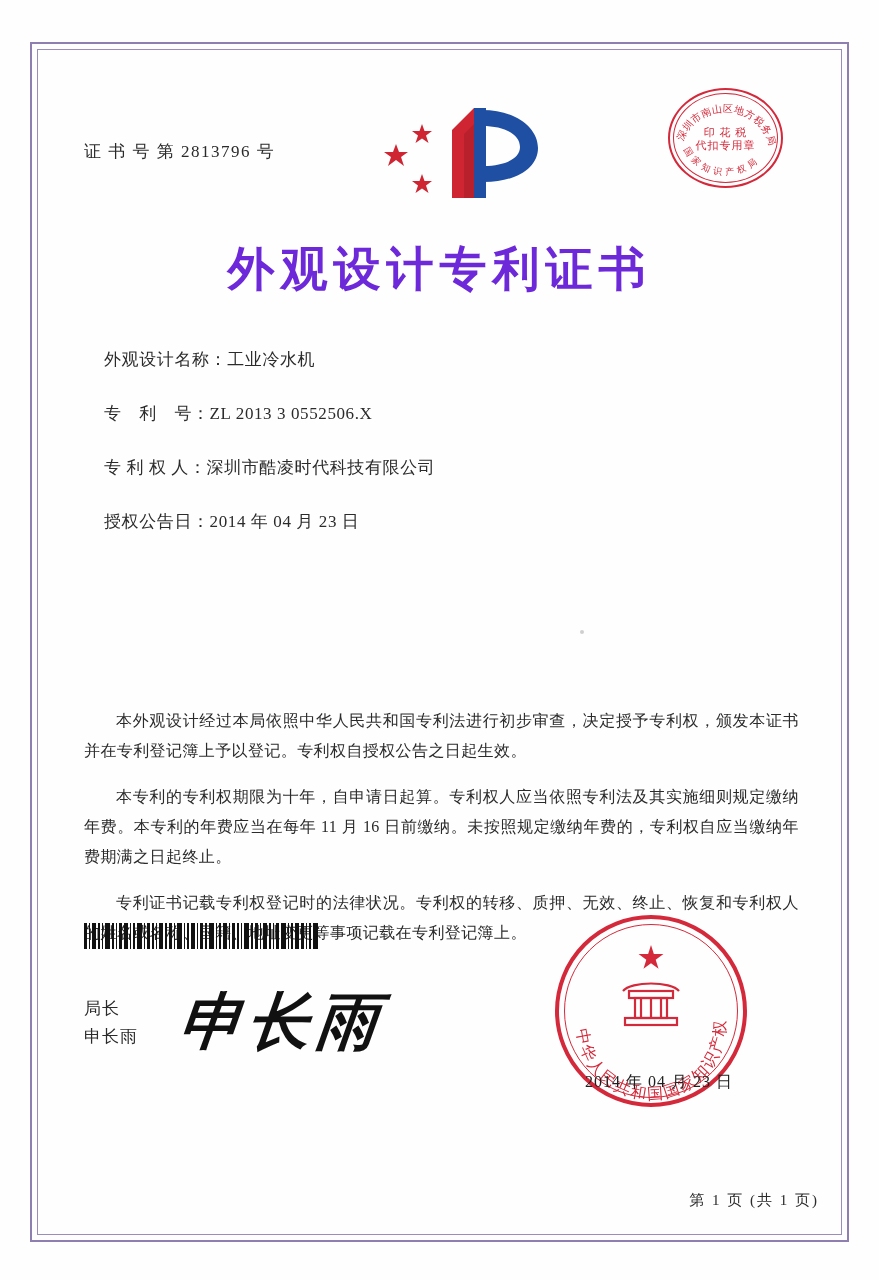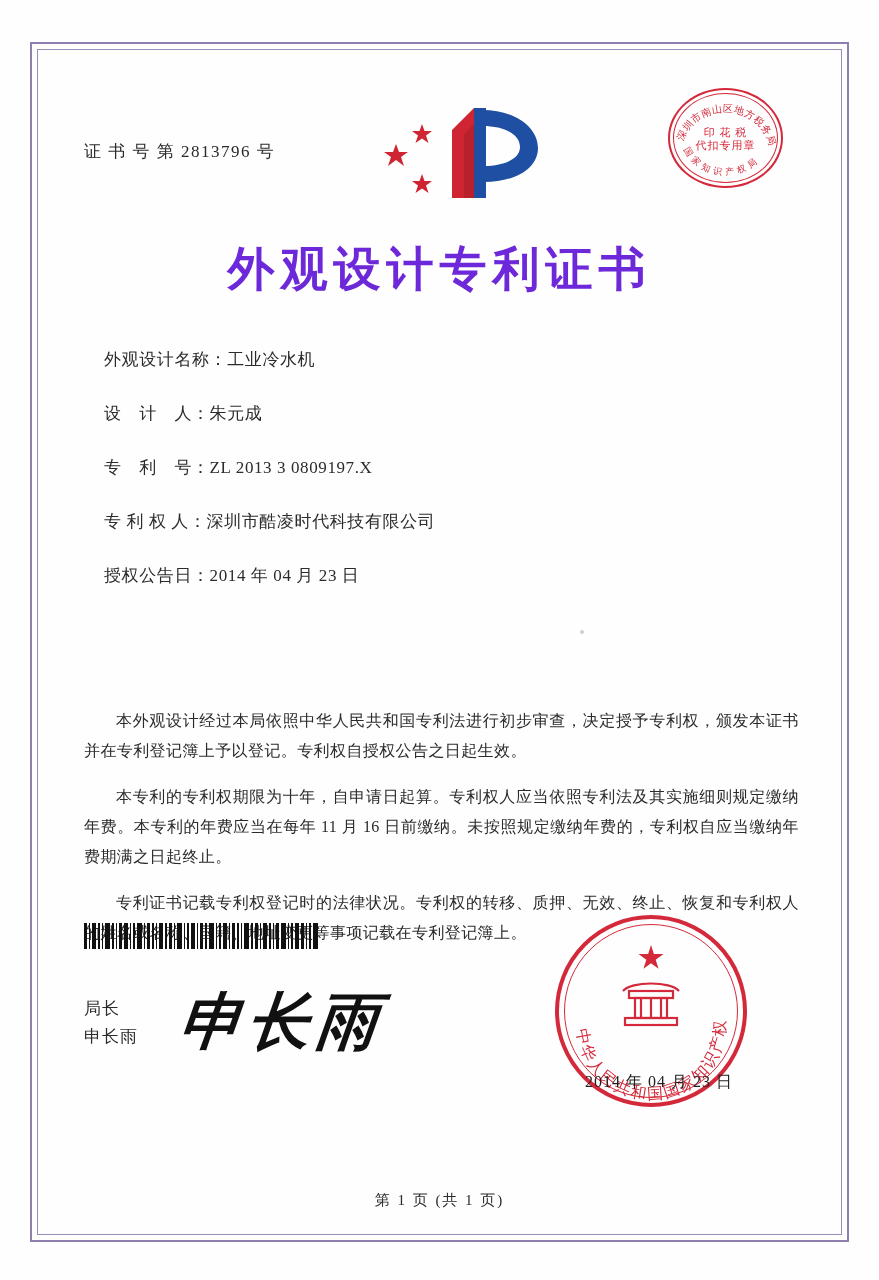--- a/index.html
+++ b/index.html
@@ -263,21 +263,21 @@
     letter-spacing: 1px;
     white-space: nowrap;
   }
 
   
   .footer {
     position: absolute;
     left: 0;
     right: 0;
     bottom: 10px;
-    text-align: center;
+    text-align: right;
     font-size: 15px;
     color: #2b2b2b;
     letter-spacing: 2px;
   }
 
   
   .watermark-dot {
     position: absolute;
     left: 520px;
     top: 560px;
@@ -344,24 +344,21 @@
       </div>
     </div>
 
     <div class="title">外观设计专利证书</div>
 
     <div class="fields">
       <div class="field">
         <span class="lbl">外观设计名称：</span><span class="val">工业冷水机</span>
       </div>
       <div class="field">
-        <span class="lbl">设　计　人：</span><span class="val">朱元成</span>
-      </div>
-      <div class="field">
-        <span class="lbl">专　利　号：</span><span class="val">ZL 2013 3 0809197.X</span>
+        <span class="lbl">专　利　号：</span><span class="val">ZL 2013 3 0552506.X</span>
       </div>
       <div class="field">
         <span class="lbl">专 利 权 人：</span><span class="val">深圳市酷凌时代科技有限公司</span>
       </div>
       <div class="field">
         <span class="lbl">授权公告日：</span><span class="val">2014 年 04 月 23 日</span>
       </div>
     </div>
 
     <div class="watermark-dot"></div>

